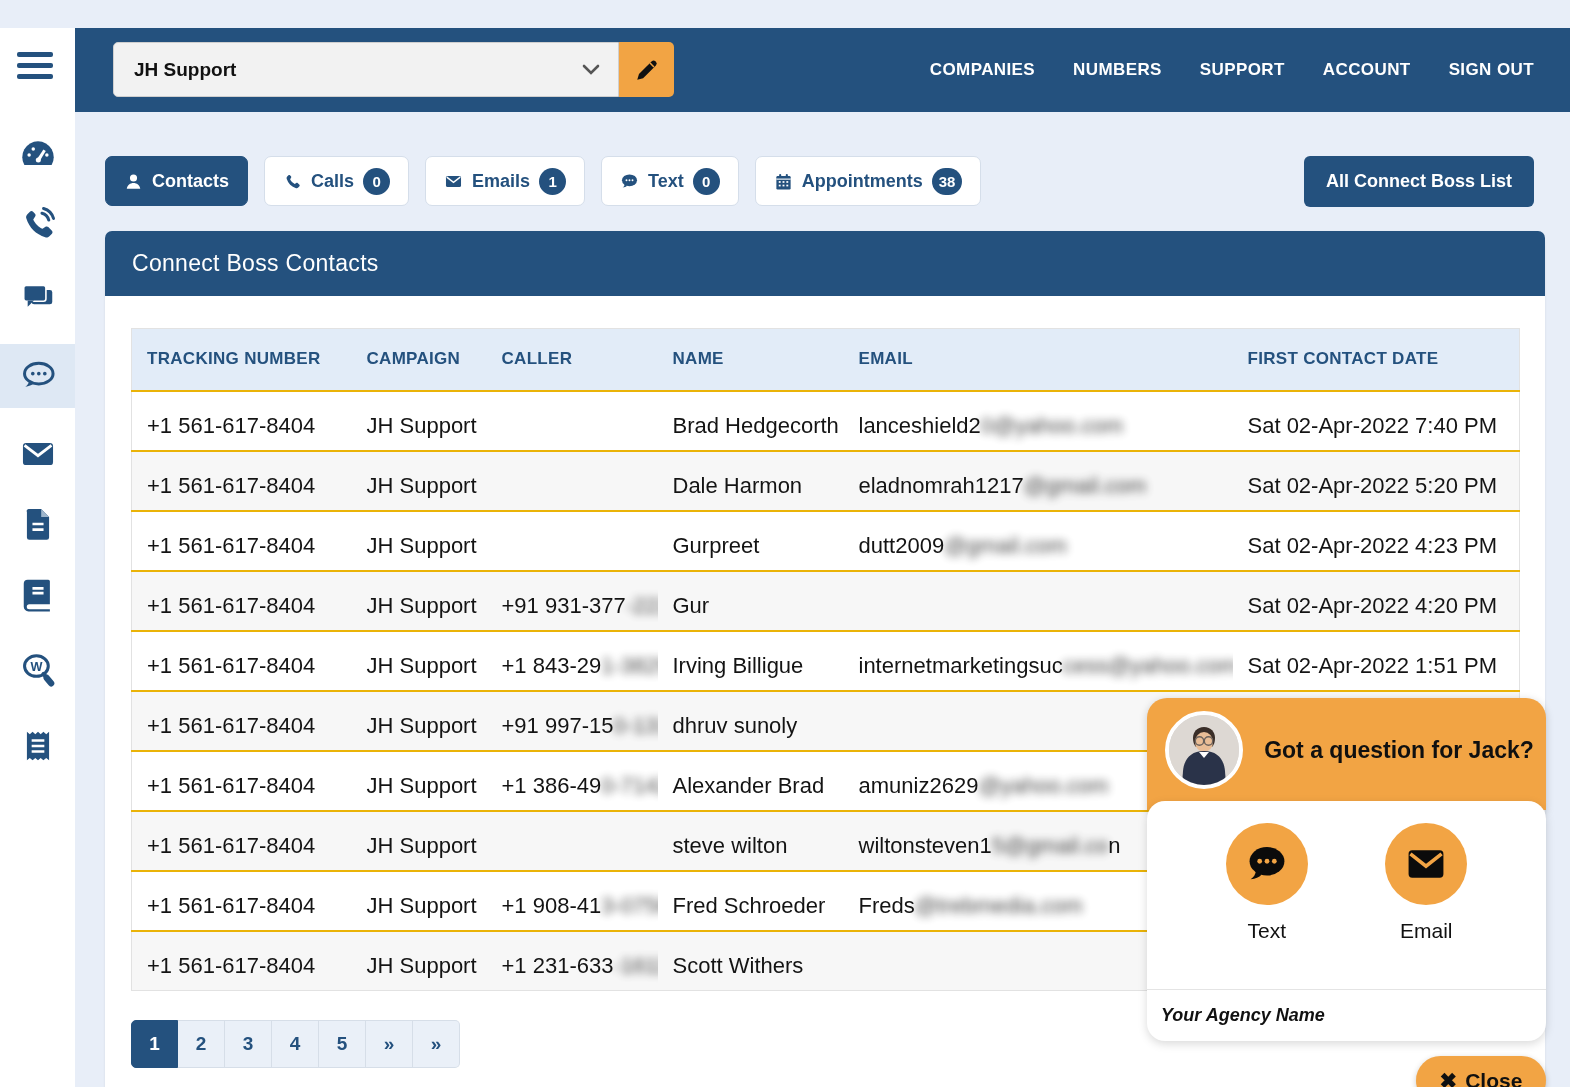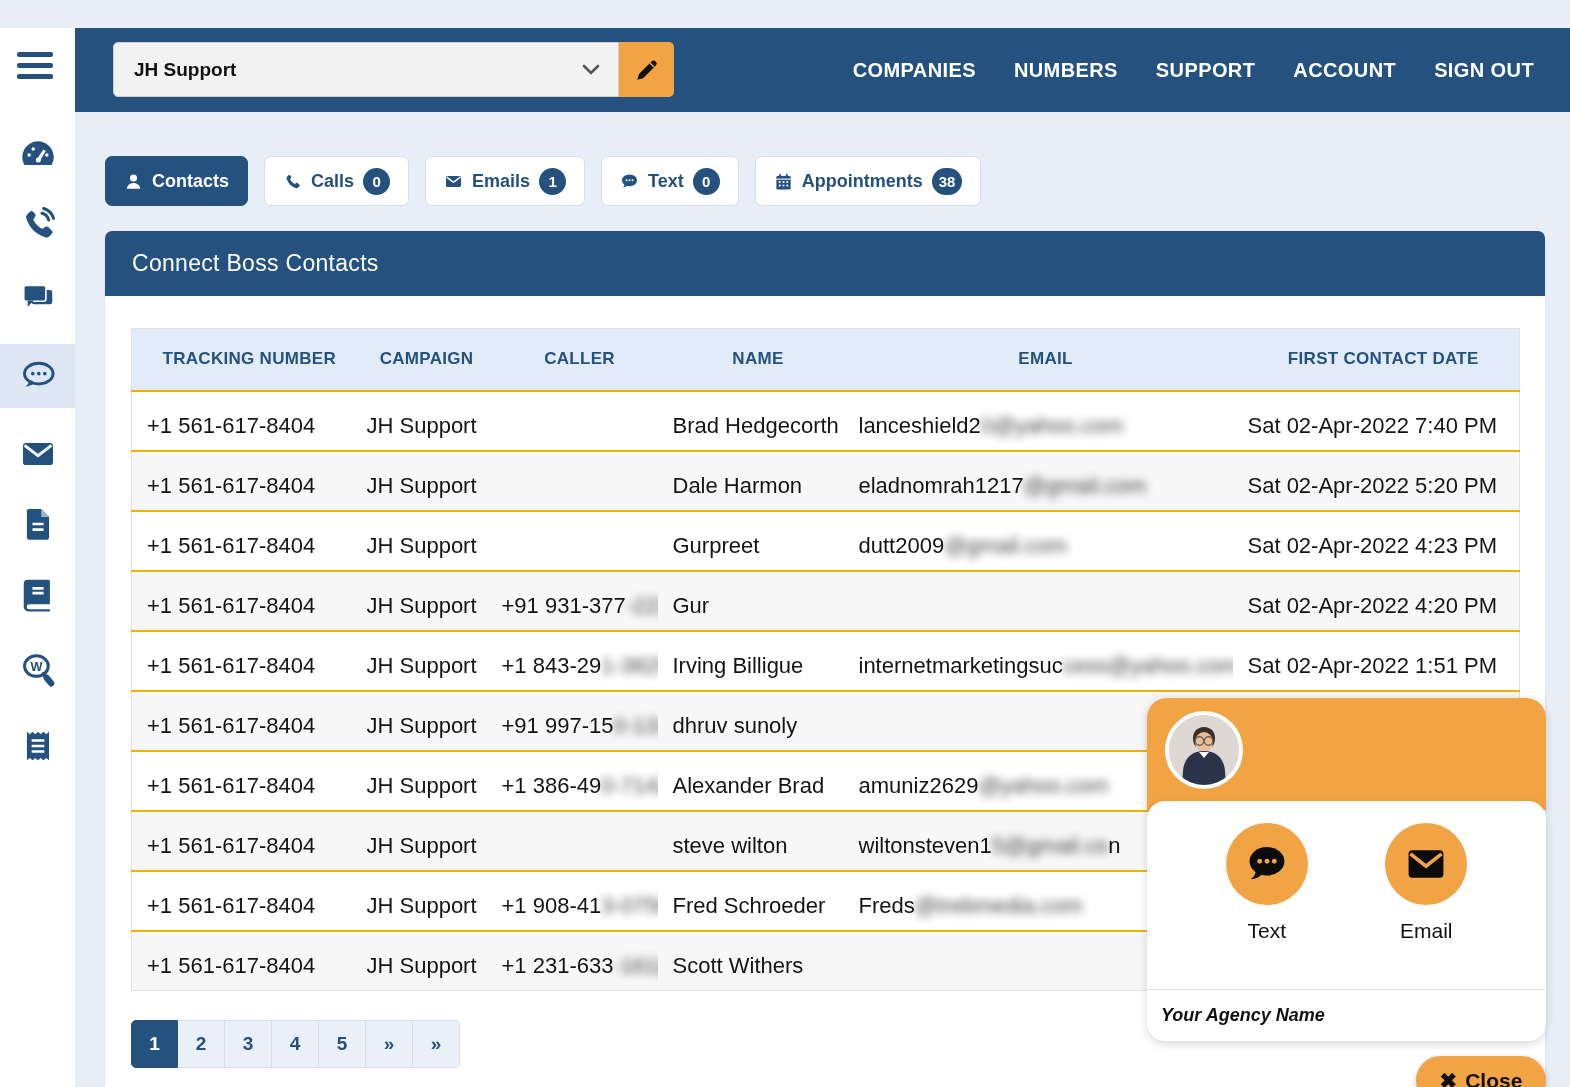--- a/index.html
+++ b/index.html
@@ -38,21 +38,21 @@
     border-radius:5px 0 0 5px; display:flex; align-items:center; justify-content:space-between;
     padding:0 18px 0 20px; font-size:19px; font-weight:bold; color:#111; cursor:pointer;
   }
   .edit-btn {
     width:55px; height:55px; background:#F2A444; border:none; border-radius:0 5px 5px 0;
     display:flex; align-items:center; justify-content:center; cursor:pointer;
   }
   .edit-btn svg { width:26px; height:26px; }
   .top-nav { position:absolute; right:36px; top:0; height:84px; display:flex; align-items:center; gap:38px; }
   .top-nav a {
-    color:#ffffff; font-size:20px; font-weight:bold; letter-spacing:.4px;
+    color:#ffffff; font-size:17px; font-weight:bold; letter-spacing:.4px;
     text-decoration:none; cursor:pointer;
   }
 
   
   .content { position:absolute; left:75px; top:84px; width:1495px; height:999px; }
 
   .tabs-row { position:absolute; left:30px; top:44px; display:flex; gap:16px; }
   .tab {
     display:flex; align-items:center; gap:9px; height:50px; padding:0 18px;
     background:#ffffff; border:1px solid #D5DEEA; border-radius:7px;
@@ -80,21 +80,21 @@
   .panel-header {
     height:65px; background:#24517E; border-radius:7px 7px 0 0;
     display:flex; align-items:center; padding-left:27px;
     color:#ffffff; font-size:23px; letter-spacing:.3px;
   }
 
   .table-wrap { position:absolute; left:26px; top:97px; width:1388px; }
   table.contacts { width:1388px; border-collapse:collapse; table-layout:fixed; border:1px solid #E2E2E2; }
   table.contacts thead th {
     background:#E2ECF8; color:#24517E; font-size:17px; font-weight:bold;
-    text-align:center; padding:0 0 0 15px; height:62px; letter-spacing:.3px;
+    text-align:left; padding:0 0 0 15px; height:62px; letter-spacing:.3px;
   }
   table.contacts tbody td {
     height:60px; padding:11px 0 0 15px; font-size:22px; color:#141414;
     border-top:2px solid #eab308; white-space:nowrap; overflow:hidden;
   }
   table.contacts tbody tr:nth-child(even) td { background:#F7F7F7; }
   .blurred { filter:blur(4px); opacity:.8; }
 
   .pagination { position:absolute; left:26px; top:789px; display:flex; }
   .page-item {
@@ -301,20 +301,21 @@
               <rect x="6" y="16" width="2.4" height="2.2"></rect>
               <rect x="10.8" y="16" width="2.4" height="2.2"></rect>
               <rect x="15.6" y="16" width="2.4" height="2.2"></rect>
             </g>
           </svg>
         <span>Appointments</span>
         <span class="badge">38</span>
       </div>
     </div>
 
+    <button class="all-list-btn">All Connect Boss List</button>
 
     <div class="panel">
       <div class="panel-header">Connect Boss Contacts</div>
 
       <div class="table-wrap">
         <table class="contacts">
           <colgroup>
             <col style="width:220px">
               <col style="width:135px">
               <col style="width:171px">
@@ -436,20 +437,21 @@
             <rect width="70" height="70" fill="#DDD8D3"></rect>
             <path d="M35 12c7 0 11 5 11 11 0 4-1 7-3 9h-16c-2-2-3-5-3-9 0-6 4-11 11-11z" fill="#3a2e28"></path>
             <ellipse cx="35" cy="27" rx="9" ry="10" fill="#E9BD96"></ellipse>
             <circle cx="30.5" cy="26" r="4.2" fill="none" stroke="#6b625c" stroke-width="1.4"></circle>
             <circle cx="39.5" cy="26" r="4.2" fill="none" stroke="#6b625c" stroke-width="1.4"></circle>
             <path d="M34.7 26h.8" stroke="#6b625c" stroke-width="1.4"></path>
             <path d="M35 36c-14 0-20 9-21 20l-1 14h44l-1-14c-1-11-7-20-21-20z" fill="#2A3349"></path>
             <path d="M30 37l5 6 5-6" fill="#fff"></path>
           </svg>
       </div>
+      <div class="chat-title">Got a question for Jack?</div>
     </div>
     <div class="chat-body">
       <div class="chat-actions">
         <div class="chat-action">
           <div class="action-circle">
             <svg viewBox="0 0 24 24">
                 <ellipse cx="12" cy="10.5" rx="9.5" ry="7.8" fill="#0b0b0b"></ellipse>
                 <path d="M6 15.5c-.3 2.3-1.2 3.6-2.9 4.8 2.6-.2 4.6-1 5.9-2.4z" fill="#0b0b0b"></path>
                 <circle cx="8" cy="10.5" r="1.3" fill="#F2A444"></circle>
                 <circle cx="12" cy="10.5" r="1.3" fill="#F2A444"></circle>

